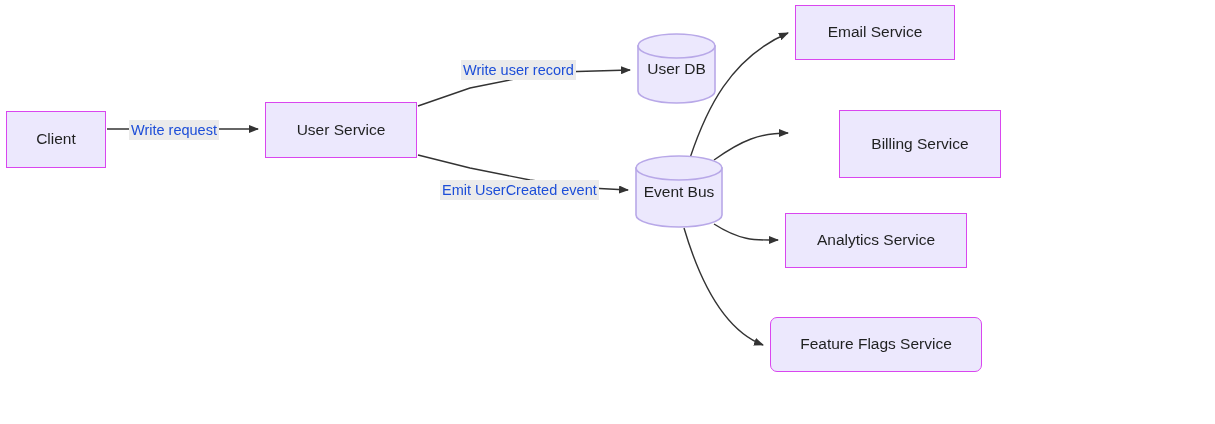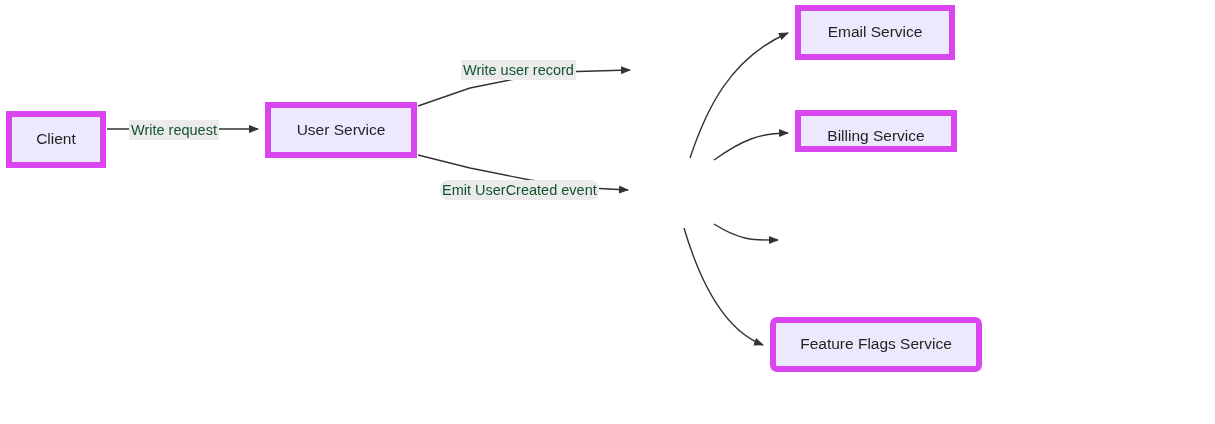--- a/index.html
+++ b/index.html
@@ -24,21 +24,21 @@
     width: 1215px;
     height: 424px;
   }
   .node {
     position: absolute;
     box-sizing: border-box;
     display: flex;
     align-items: center;
     justify-content: center;
     background: #ece8fd;
-    border: 6px solid #d946ef;
+    border: 1px solid #d946ef;
     color: #1f2020;
     font-size: 15.5px;
     line-height: 1.2;
     white-space: nowrap;
   }
   .node-label {
     pointer-events: none;
   }
   .cylinder {
     position: absolute;
@@ -57,21 +57,21 @@
     width: 100%;
     height: 100%;
   }
   .cyl-text {
     position: relative;
     z-index: 2;
   }
   .edge-label {
     position: absolute;
     background: #ebebeb;
-    color: #14532d;
+    color: #1d4ed8;
     font-size: 14.5px;
     line-height: 1.25;
     white-space: nowrap;
     padding: 1px 2px;
     box-sizing: border-box;
   }
 </style>
 </head>
 <body>
 
@@ -100,34 +100,51 @@
   </svg>
 
   <div class="node" style="left:6px; top:100px; width:100px; height:57px;margin-top:11px;">
     <span class="node-label">Client</span>
   </div>
 
   <div class="node" style="left:265px; top:102px; width:152px; height:56px;text-align:center;">
     <span class="node-label">User Service</span>
   </div>
 
+  <div class="cylinder" style="left:637px; top:33px; width:79px; height:71px;">
+    <svg class="cyl-svg" viewBox="0 0 79 71" preserveAspectRatio="none">
+      <path d="M1,13 L1,58 A38.5,12 0 0 0 78,58 L78,13 Z" fill="#ece8fd" stroke="#b8a8e8" stroke-width="1.6"></path>
+      <ellipse cx="39.5" cy="13" rx="38.5" ry="12" fill="#ece8fd" stroke="#b8a8e8" stroke-width="1.6"></ellipse>
+    </svg>
+    <span class="cyl-text">User DB</span>
+  </div>
 
+  <div class="cylinder" style="left:635px; top:155px; width:88px; height:73px;">
+    <svg class="cyl-svg" viewBox="0 0 88 73" preserveAspectRatio="none">
+      <path d="M1,13 L1,60 A43,12 0 0 0 87,60 L87,13 Z" fill="#ece8fd" stroke="#b8a8e8" stroke-width="1.6"></path>
+      <ellipse cx="44" cy="13" rx="43" ry="12" fill="#ece8fd" stroke="#b8a8e8" stroke-width="1.6"></ellipse>
+    </svg>
+    <span class="cyl-text">Event Bus</span>
+  </div>
 
   <div class="node" style="left:795px; top:5px; width:160px; height:55px;">
     <span class="node-label">Email Service</span>
   </div>
 
-  <div class="node" style="left:795px; top:110px; width:162px; height:42px;align-items:flex-end;">
+  <div class="node" style="left:839px; top:110px; width:162px; height:68px;">
     <span class="node-label">Billing Service</span>
   </div>
 
+  <div class="node" style="left:785px; top:213px; width:182px; height:55px;">
+    <span class="node-label">Analytics Service</span>
+  </div>
 
   <div class="node" style="left:770px; top:317px; width:212px; height:55px;border-radius:7px;">
     <span class="node-label">Feature Flags Service</span>
   </div>
 
   <div class="edge-label" style="left:129px; top:120px;">Write request</div>
 
   <div class="edge-label" style="left:461px; top:60px;">Write user record</div>
 
-  <div class="edge-label" style="left:440px; top:180px;border-radius:8px;">Emit UserCreated event</div>
+  <div class="edge-label" style="left:440px; top:180px;">Emit UserCreated event</div>
 
 </div>
 
 </body></html>

